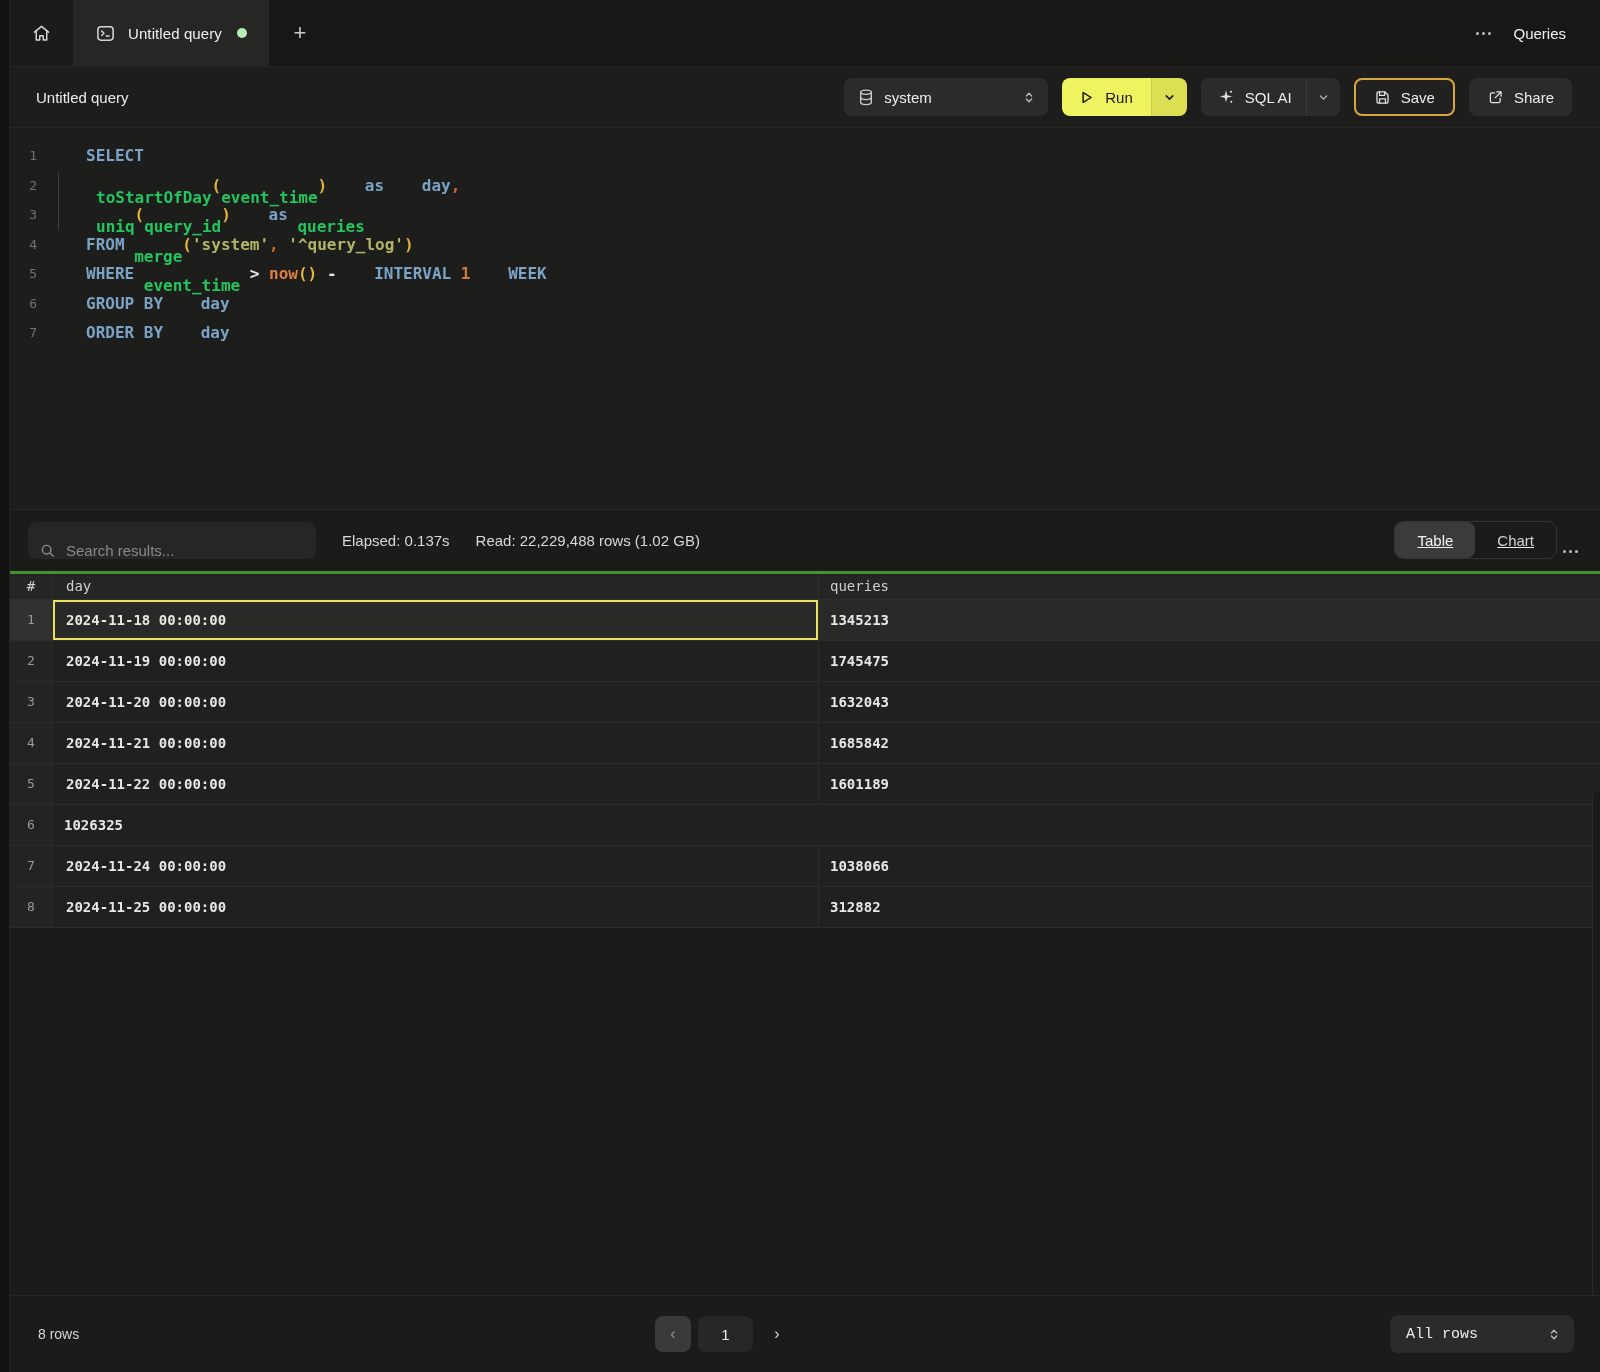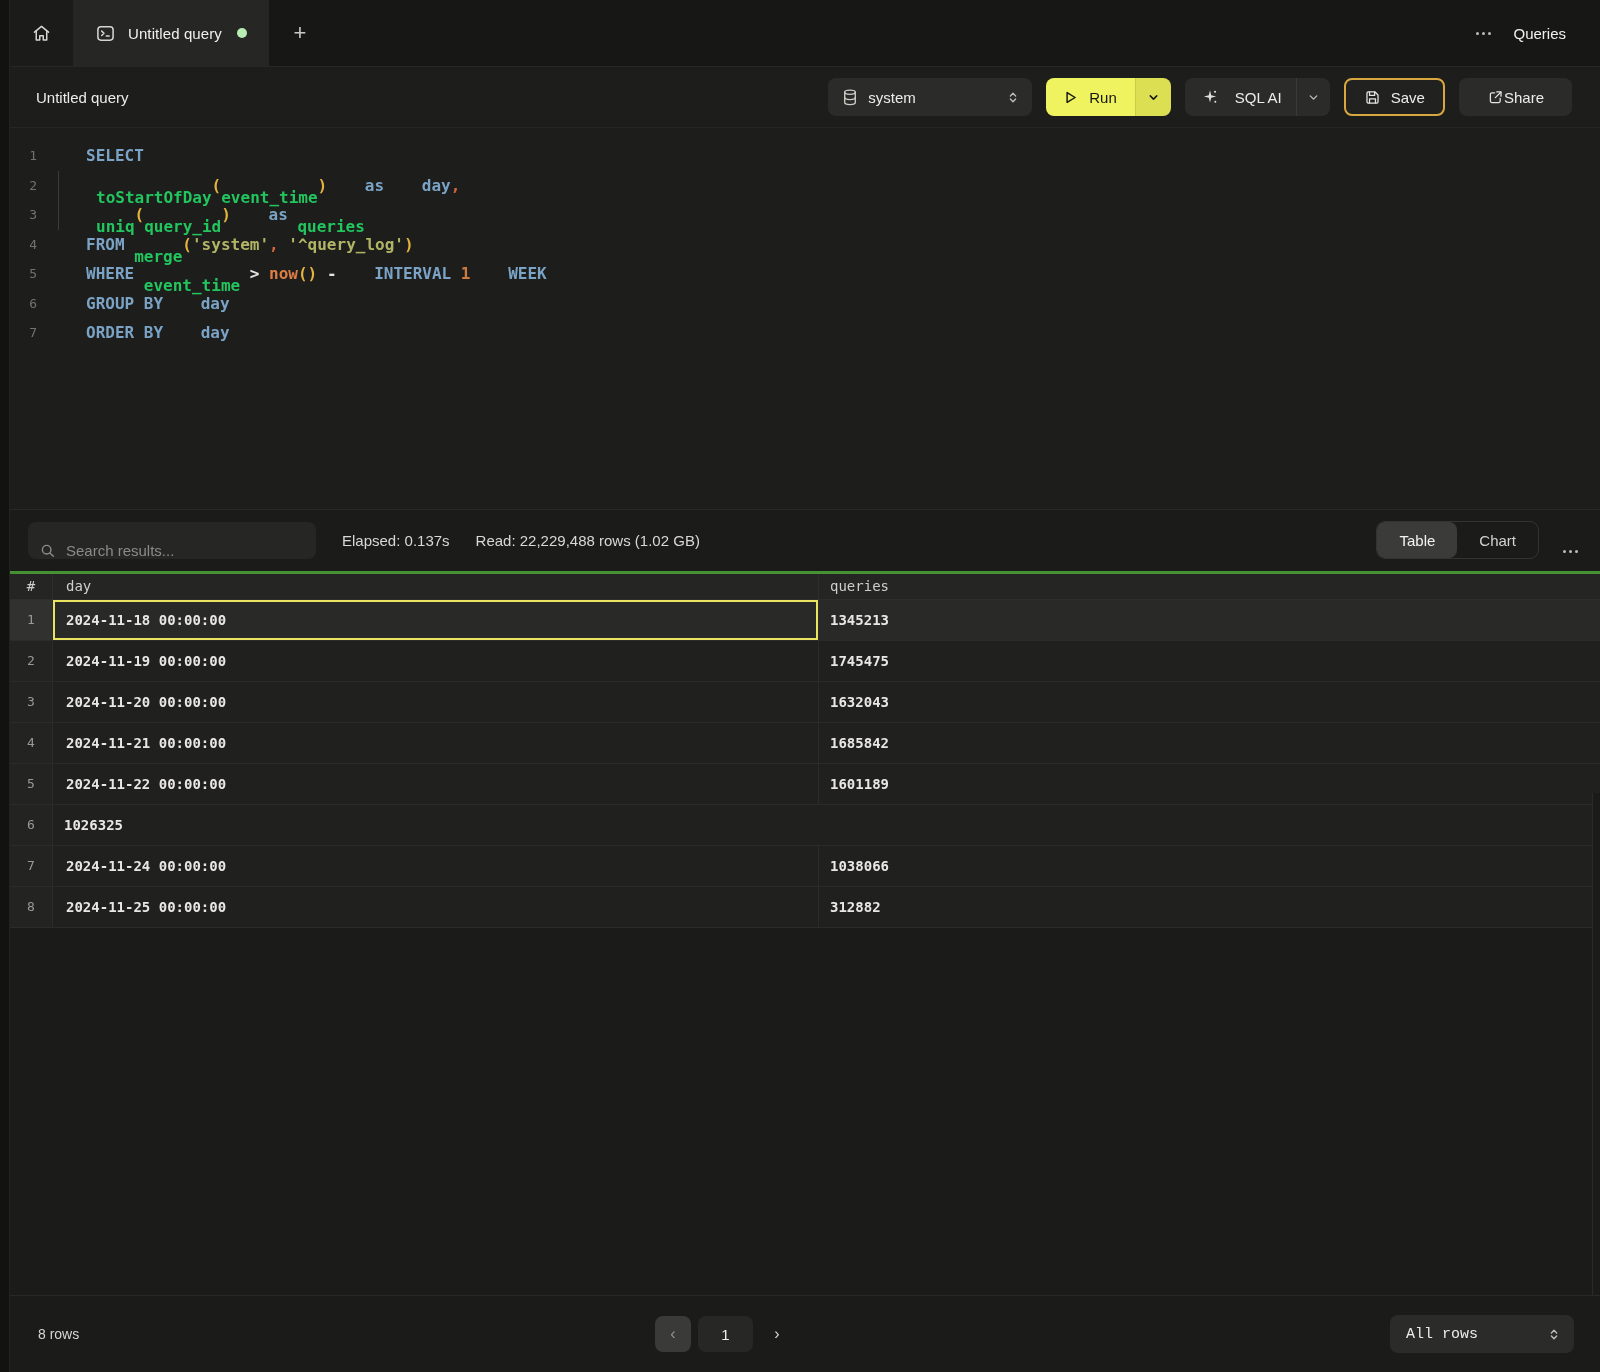--- a/index.html
+++ b/index.html
@@ -40,25 +40,25 @@
     font-family:"Liberation Sans",sans-serif; font-size:15px; color:#ececea; cursor:pointer; background:#2b2b29; }
   .btn svg { flex:none; }
   .select-btn { padding:0 12px 0 14px; gap:10px; min-width:204px; }
   .select-btn .lbl { flex:1; text-align:left; }
   .run-group { display:flex; border-radius:8px; overflow:hidden; }
   .run-main { height:38px; background:var(--run-bg,#eff35f); color:#161612; display:flex; align-items:center;
     gap:10px; padding:0 18px 0 16px; font-size:15px; cursor:pointer; }
   .run-caret { width:36px; height:38px; background:var(--run-caret-bg,#dcdf52); display:flex;
     align-items:center; justify-content:center; cursor:pointer; border-left:1px solid #c9cc4a; }
   .sqlai-btn { padding:0; }
-  .sqlai-main { display:flex; align-items:center; gap:16px; padding:0 14px 0 16px; height:100%;text-align:center; }
+  .sqlai-main { display:flex; align-items:center; gap:10px; padding:0 14px 0 16px; height:100%;text-align:center; }
   .sqlai-caret { width:34px; height:100%; display:flex; align-items:center; justify-content:center;
     border-left:1px solid #3a3a38; }
   .save-btn { background:#21211f; border:2px solid var(--save-border,#d9a73f); padding:0 18px; gap:10px; }
-  .share-btn { padding:0 28px; }
+  .share-btn { padding:0 18px; gap:10px; }
 
   
   .editor { flex:1; background:#1d1d1c; padding-top:13px; overflow:hidden; cursor:text; }
   .code-line { display:flex; align-items:center; height:29.5px; font-family:"DejaVu Sans Mono",monospace;
     font-size:16px; font-weight:700; }
   .ln { flex:none; width:48px; text-align:right; padding-right:21px; color:#73736e;
     font-size:13px; font-weight:400; }
   .code-line span.tk { white-space:pre; }
   .tk-kw  { color:#7aa3c6;margin-left:28px; }
   .tk-id  { color:#22c55e;margin-top:24px; }
@@ -72,21 +72,21 @@
 
   
   .toolbar { height:62px; background:#1b1b1a; border-top:1px solid #282827; display:flex;
     align-items:center; padding:0 20px 0 18px; gap:26px; flex:none; }
   .search-box { width:288px; height:37px; background:#262625; border-radius:8px; display:flex;
     align-items:flex-end; gap:10px; padding:0 12px; }
   .search-box input { flex:1; background:transparent; border:none; outline:none; color:#e6e6e2;
     font-family:"Liberation Sans",sans-serif; font-size:15px; }
   .search-box input::placeholder { color:#8b8b86; }
   .metric { font-size:15px; color:#d9d8d4; }
-  .toolbar-right { margin-left:auto; display:flex; align-items:flex-end; gap:22px; }
+  .toolbar-right { margin-left:auto; display:flex; align-items:flex-end; gap:4px;text-decoration:underline; }
   .segmented { display:flex; border:1px solid #333331; border-radius:9px; padding:0; overflow:hidden; }
   .seg-btn { height:36px; padding:0 22px; display:flex; align-items:center; font-size:15px;
     color:#d4d3cf; background:transparent; border:none; cursor:pointer; border-radius:8px;
     font-family:"Liberation Sans",sans-serif; }
   .seg-btn.active { background:#3b3b39; color:#f4f3f0; }
 
   
   .green-bar { height:3px; background:var(--green-bar,#469134); flex:none; }
   .thead { height:26px; background:#252524; display:flex; align-items:stretch; flex:none;
     font-family:"DejaVu Sans Mono",monospace; font-size:14px; color:#cfcfca; border-bottom:1px solid #2e2e2c; }

